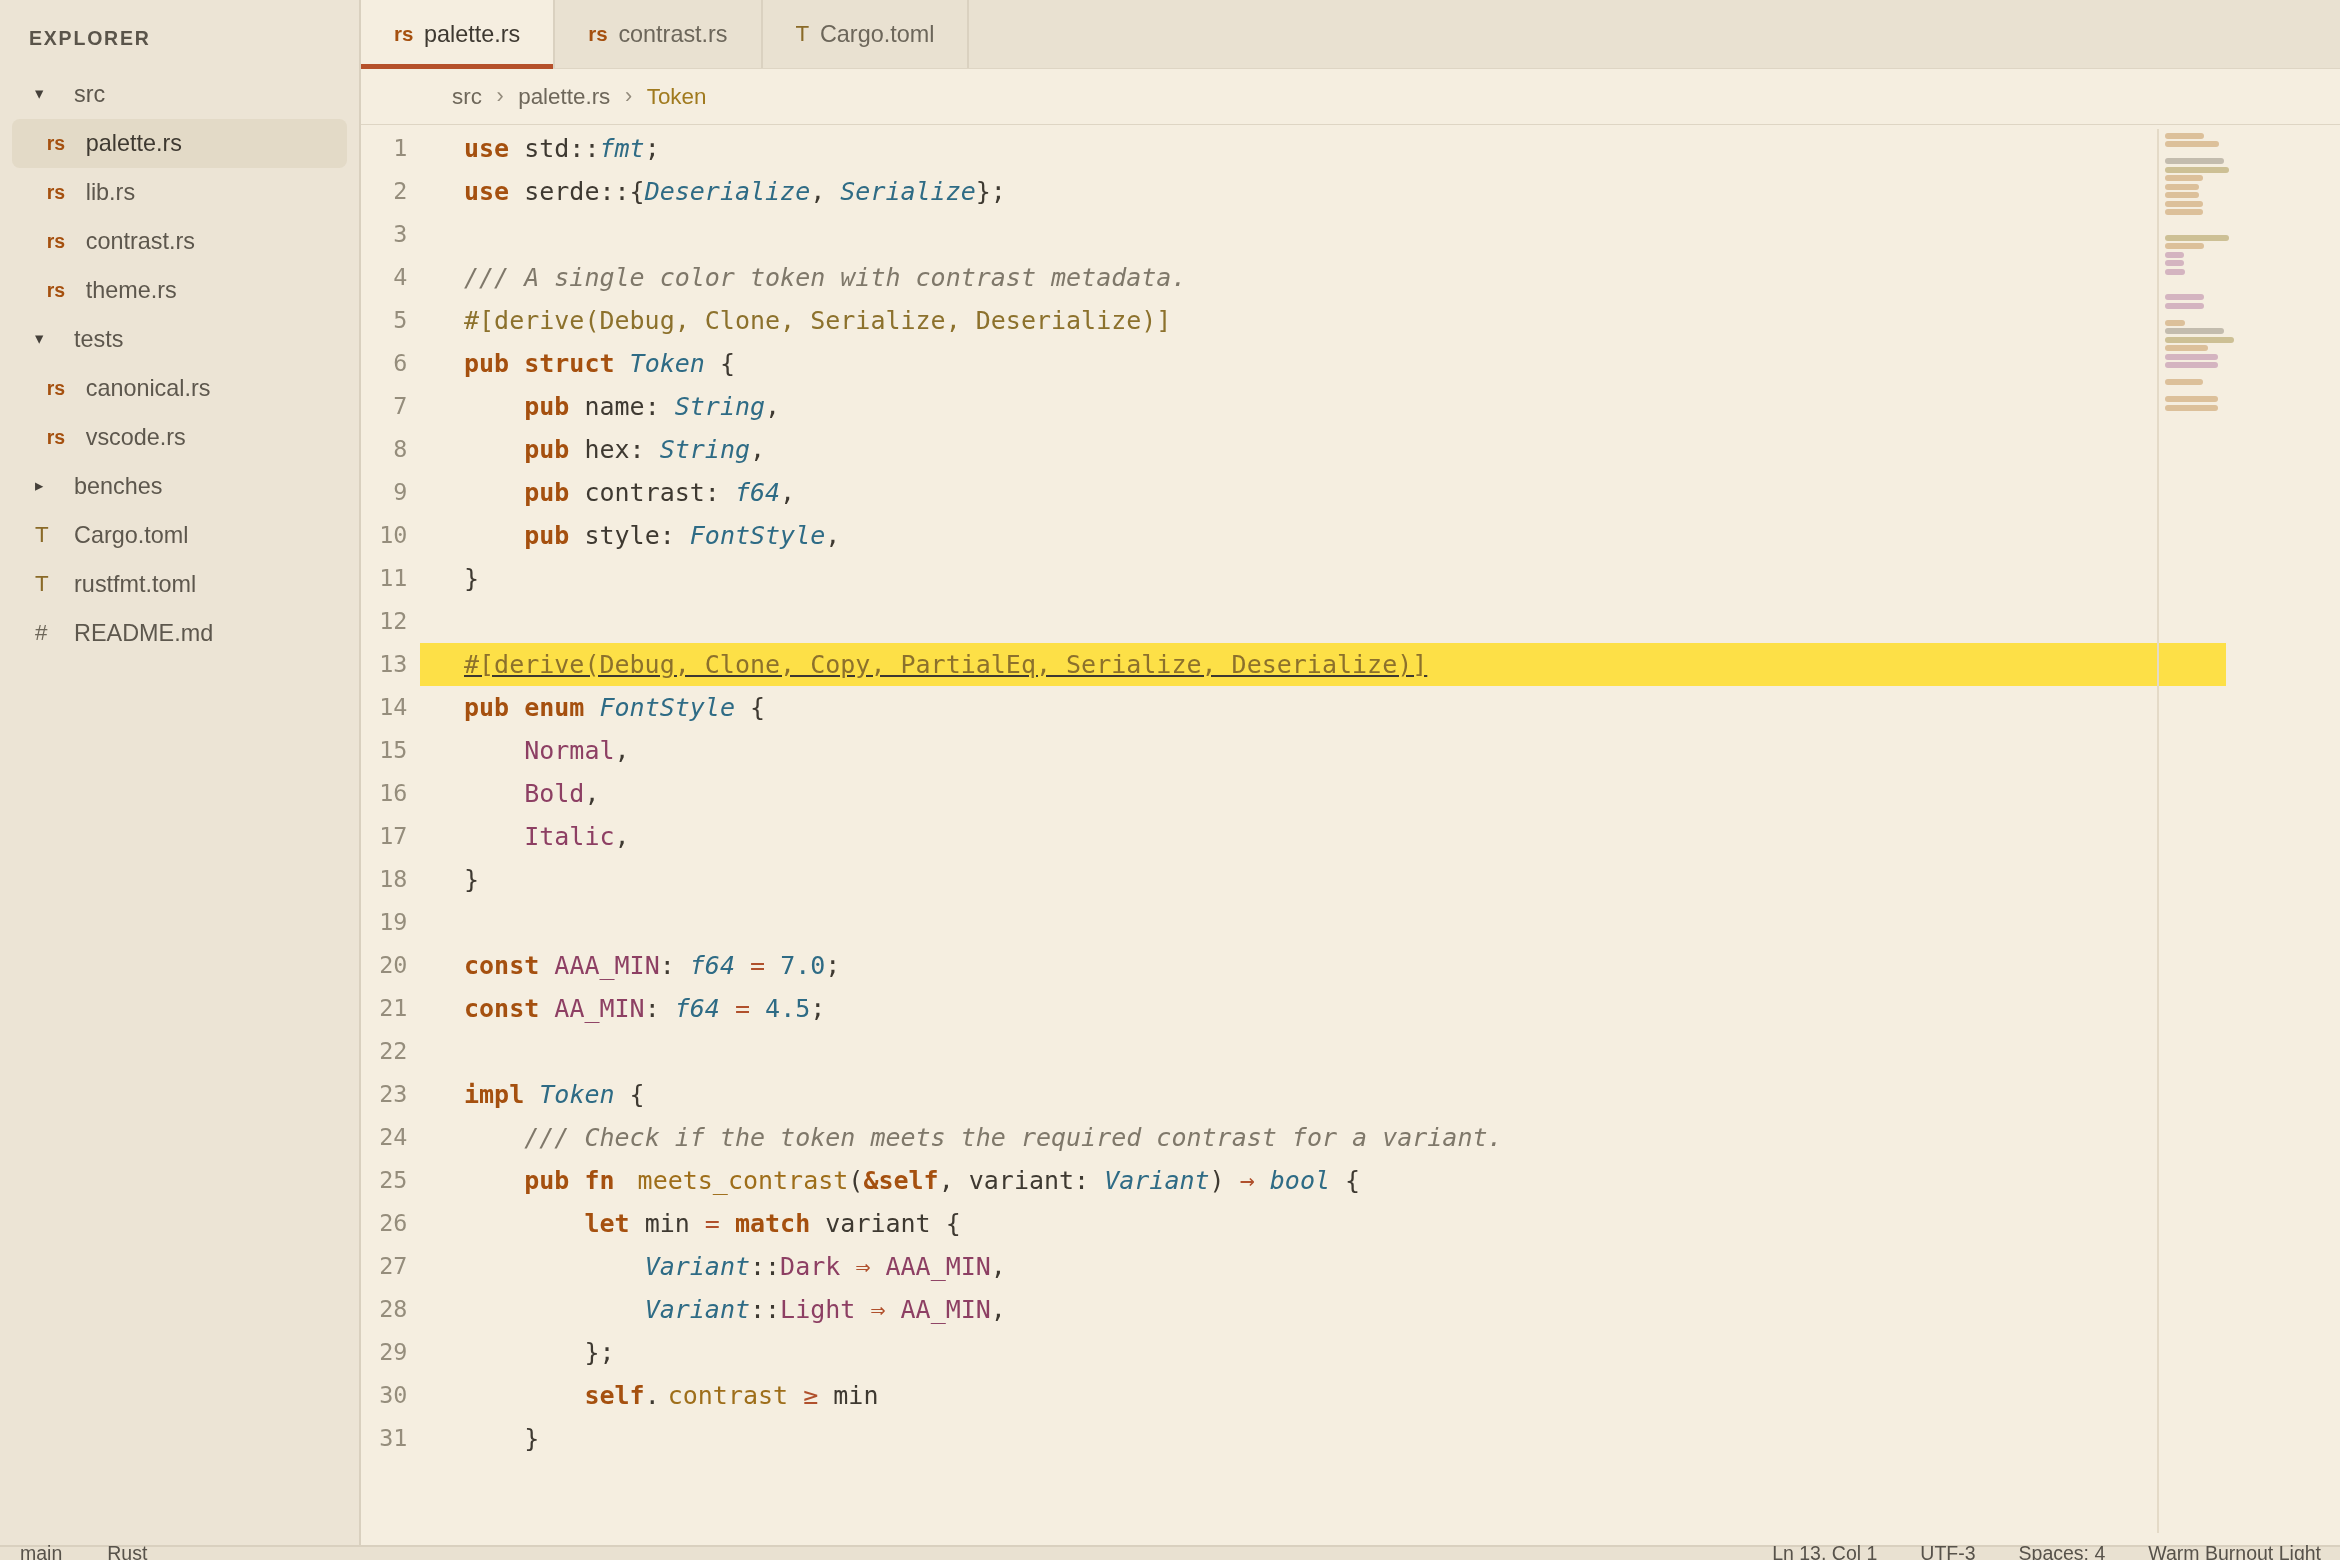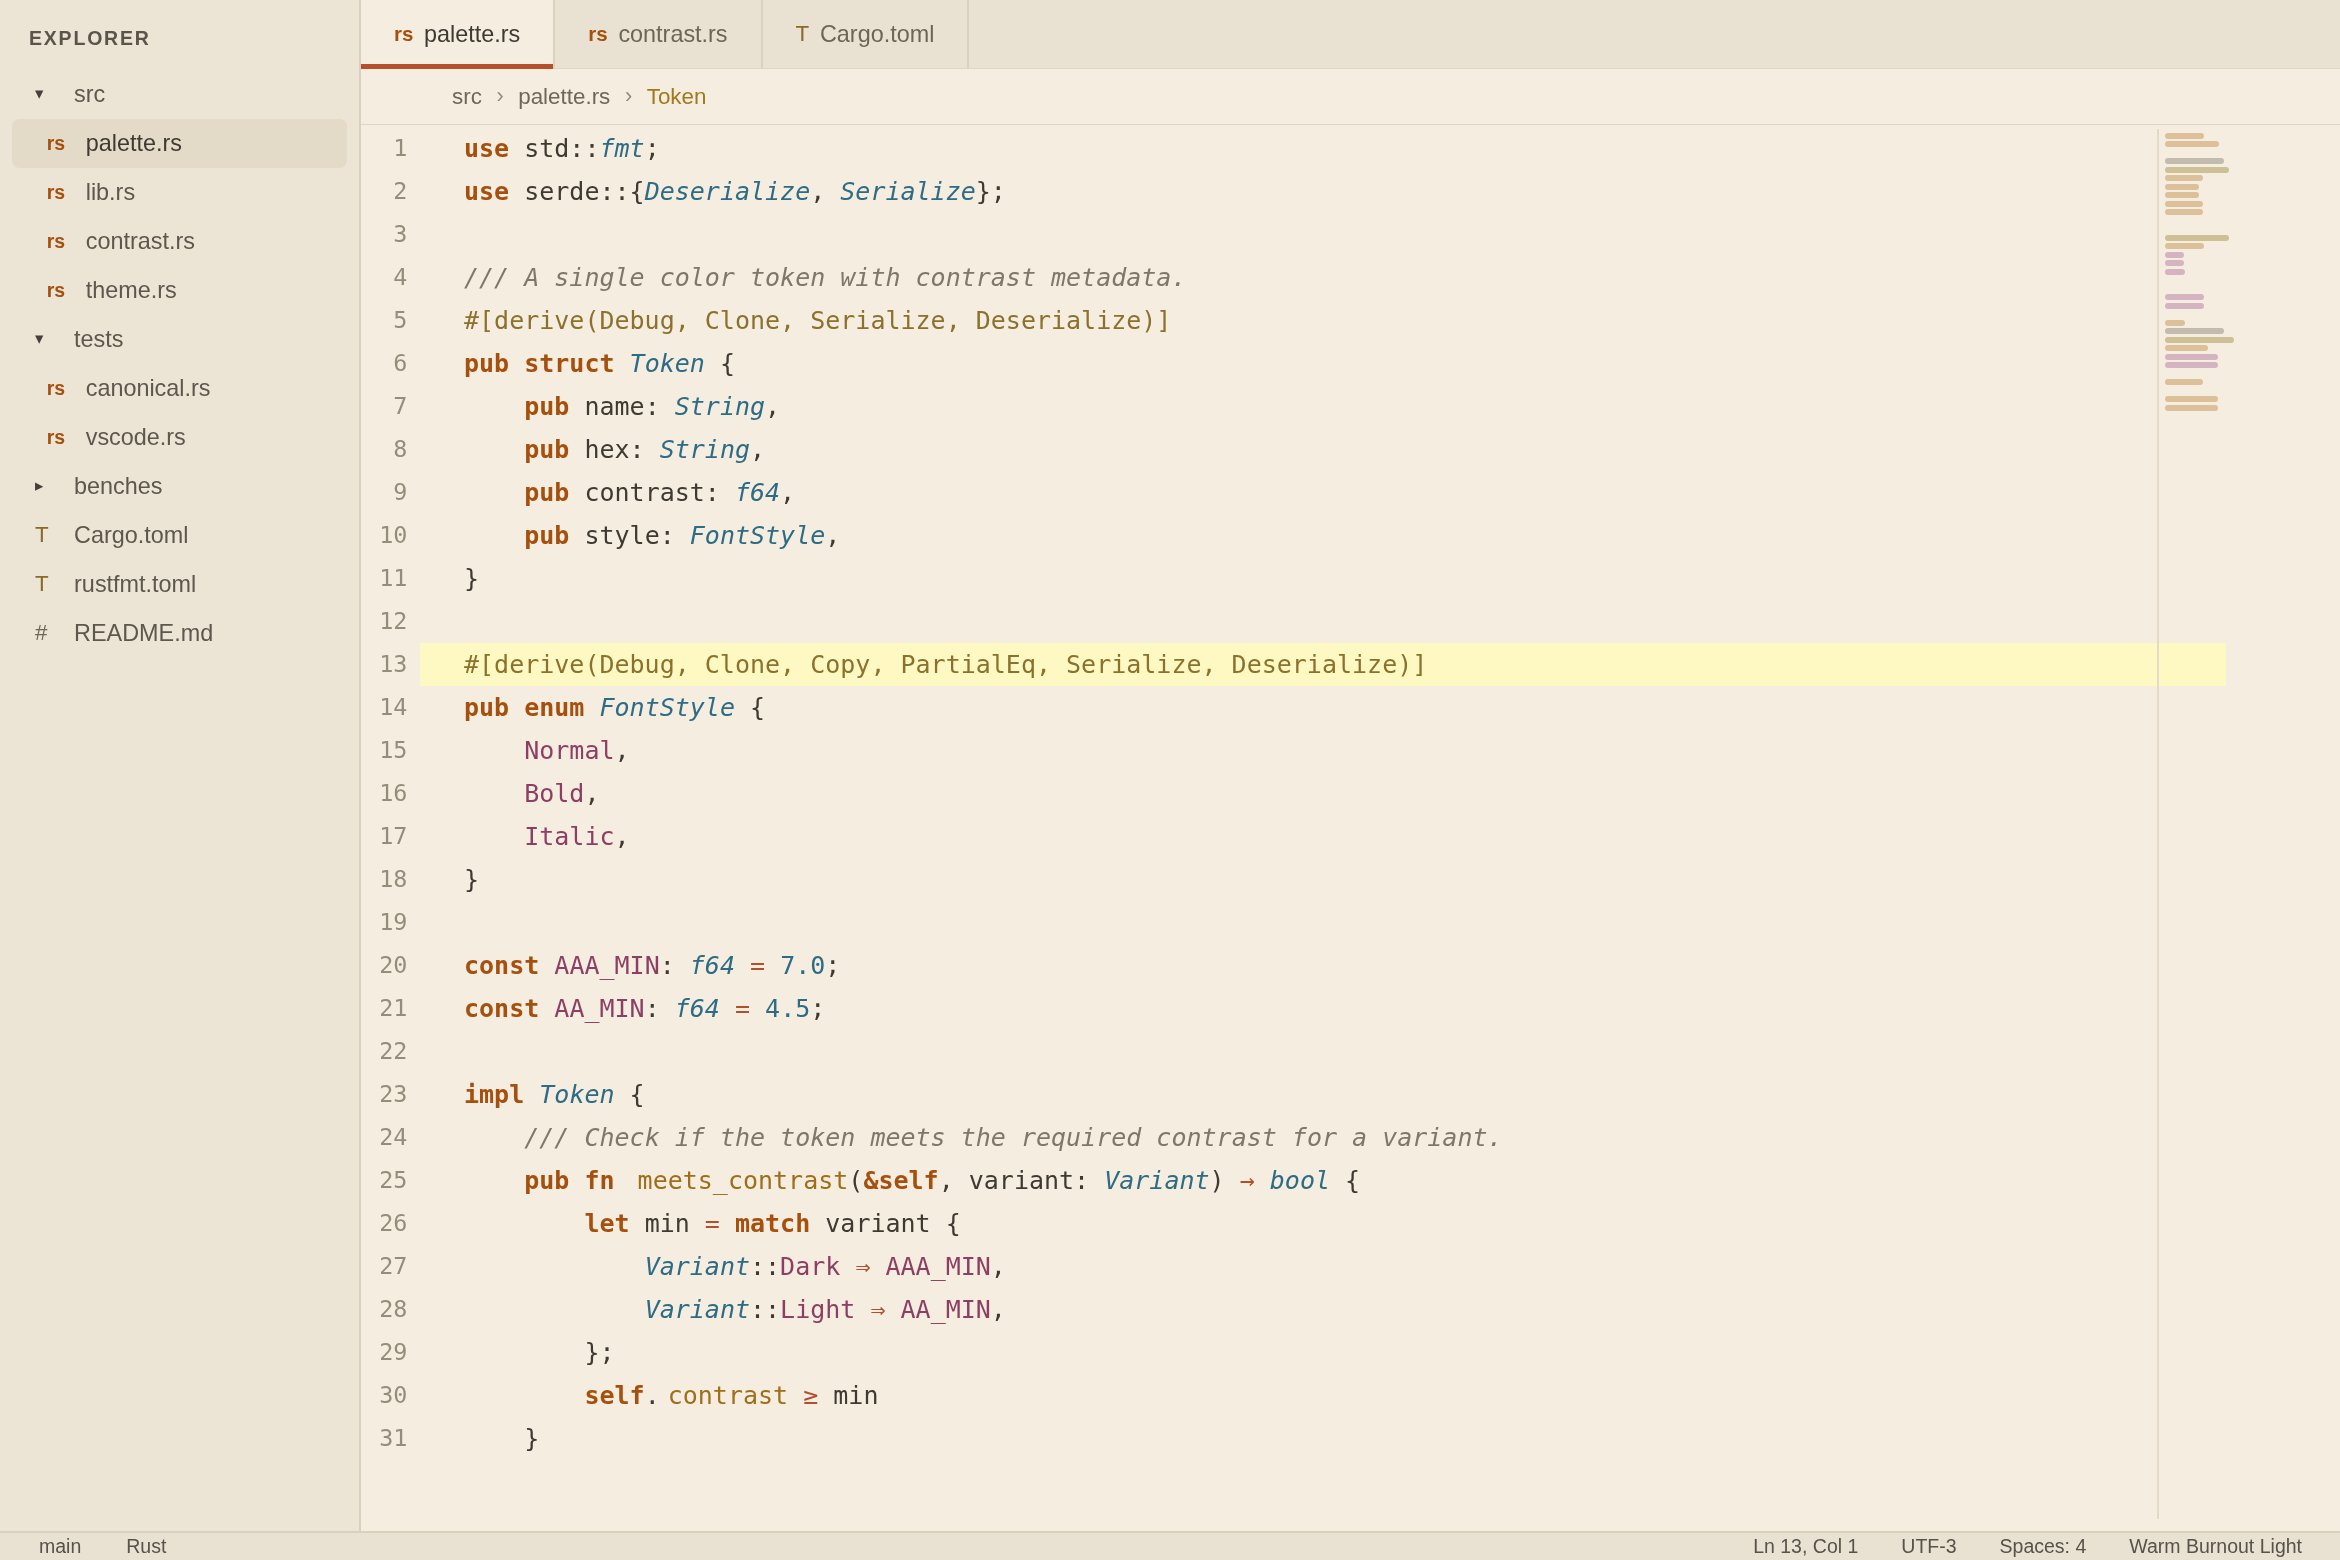--- a/index.html
+++ b/index.html
@@ -47,40 +47,40 @@
   .crumb-last { color:#a07a1e; }
 
   
   .editor { flex:1; position:relative; background:#f5eee0; overflow:hidden; }
   .code { position:absolute; top:2px; left:0; right:0;
           font-family:"DejaVu Sans Mono", monospace; font-size:25px; line-height:43px; white-space:pre; }
   .line { display:flex; }
   .ln { width:59px; padding-right:12.7px; text-align:right; flex:none;
         color:#958d7c; font-size:23.4px; }
   .lc { flex:1; padding-left:44px; margin-right:115px; color:#3e3931; }
-  .line.hl .lc { background:#fef9c3; }
+  .line.hl .lc { background:#fde047;text-decoration:underline; }
   .tk-k { color:#a5500f; font-weight:bold; }
   .tk-t { color:#2e6b85; font-style:italic; }
   .tk-n { color:#2e6b85;text-align:center; }
   .tk-c { color:#7f786a; font-style:italic; }
   .tk-a { color:#8c712c; }
   .tk-e { color:#8d3f63; }
   .tk-f { color:#9e6e1a;margin-left:8px; }
   .tk-o { color:#b0502c; }
   .tk-p { color:#3e3931; }
 
   
   .minimap { position:absolute; left:1804px; top:7.8px; width:88px; height:293px; }
   .mbar { position:absolute; height:5.9px; border-radius:2.9px; }
   .minimap-track { position:absolute; left:1796px; top:3.9px; bottom:11.7px; width:2px; background:#e4dac7; }
 
   
-  .statusbar { height:29px; flex:none; background:#e9e1d1; border-top:2px solid #d9d0bf;
+  .statusbar { height:15px; flex:none; background:#e9e1d1; border-top:2px solid #d9d0bf;
                display:flex; align-items:center; justify-content:space-between;
-               padding:0 39px; font-size:19.5px; color:#57524a; }
+               padding:0 20px; font-size:19.5px; color:#57524a; }
   .status-left { display:flex; gap:45px; }
   .status-right { display:flex; gap:43px; }
 </style>
 </head>
 <body>
 
 <div class="window">
 
 
   <div class="main">

